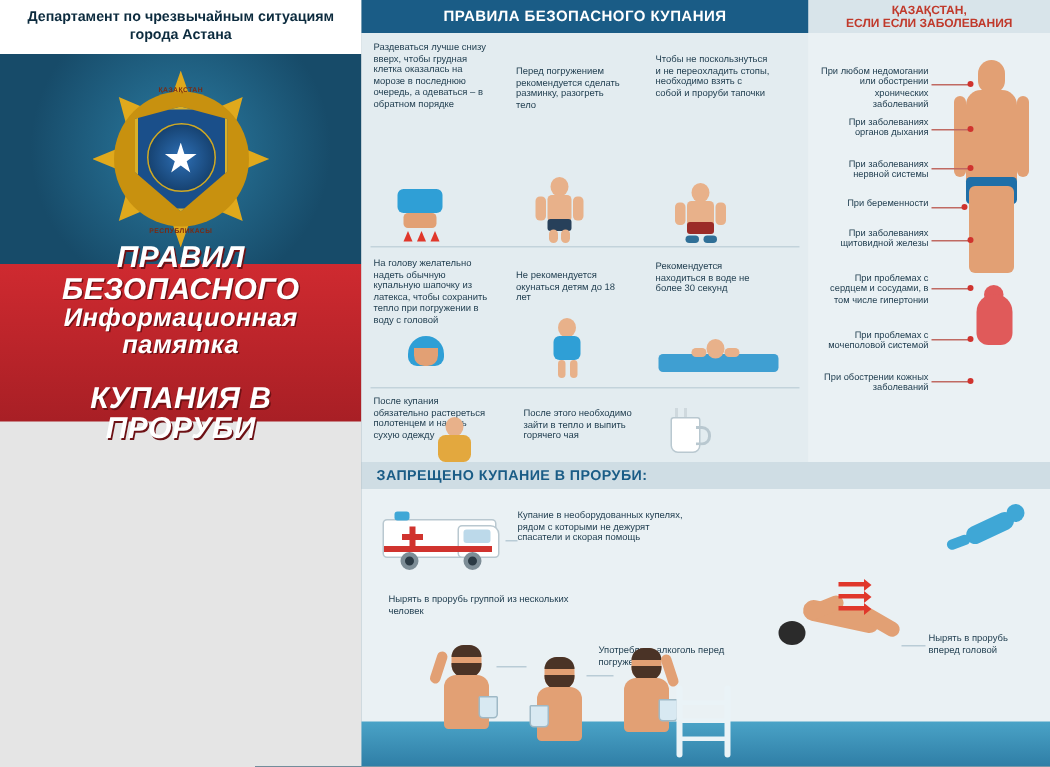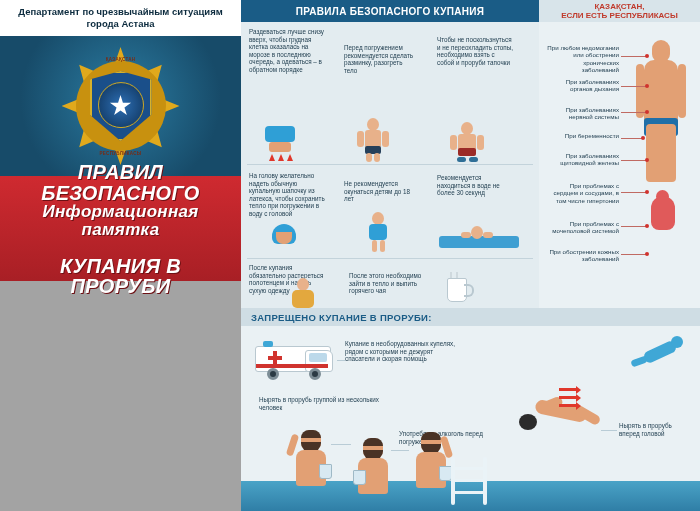--- a/index.html
+++ b/index.html
@@ -6,21 +6,21 @@
   body{
     width:700px;height:511px;
     font-family:"Liberation Sans", sans-serif;
     background:#0e3a52;
     overflow:hidden;
     position:relative;
   }
   .page{position:relative;width:700px;height:511px;overflow:hidden;background:#10415c;}
 
   
-  .left{position:absolute;left:0;top:0;width:241px;height:511px;background:#a3a3a3;}
+  .left{position:absolute;left:0;top:0;width:241px;height:511px;background:#e5e5e5;}
   .left-header{
     position:absolute;left:0;top:0;width:241px;height:36px;
     background:#ffffff;color:#0c2b3e;
     display:flex;align-items:center;justify-content:center;text-align:center;
     font-size:9.5px;font-weight:bold;line-height:12px;padding:0 6px;box-sizing:border-box;
   }
   .emblem-area{position:absolute;left:0;top:36px;width:241px;height:140px;background:#1d5a7a;
     background:radial-gradient(circle at 50% 45%, #2b7ca2 0%, #174b69 70%);}
   .star-wrap{position:absolute;left:50%;top:50%;transform:translate(-50%,-50%);width:118px;height:118px;}
   .star{position:absolute;left:0;top:0;width:118px;height:118px;}
@@ -185,21 +185,21 @@
     </div>
 
   </div>
 
   <div class="right">
 
     <div class="hdr-row">
       <div class="hdr-rules">ПРАВИЛА БЕЗОПАСНОГО КУПАНИЯ</div>
       <div class="hdr-ill">
         <span>ҚАЗАҚСТАН,</span>
-        <span>ЕСЛИ ЕСТЬ РЕСПУБЛИКАСЫ</span>
+        <span>ЕСЛИ ЕСЛИ ЗАБОЛЕВАНИЯ</span>
       </div>
     </div>
 
     <div class="rules-panel">
 
       <div class="tip" style="left:8px;top:6px;width:76px;">Раздеваться лучше снизу вверх, чтобы грудная клетка оказалась на морозе в последнюю очередь, а одеваться – в обратном порядке</div>
       <div class="tip" style="left:103px;top:22px;width:72px;">Перед погружением рекомендуется сделать разминку, разогреть тело</div>
       <div class="tip" style="left:196px;top:14px;width:76px;">Чтобы не поскользнуться и не переохладить стопы, необходимо взять с собой и проруби тапочки</div>
 
       <div class="swim-fig" style="left:18px;top:104px;width:46px;height:34px;">

